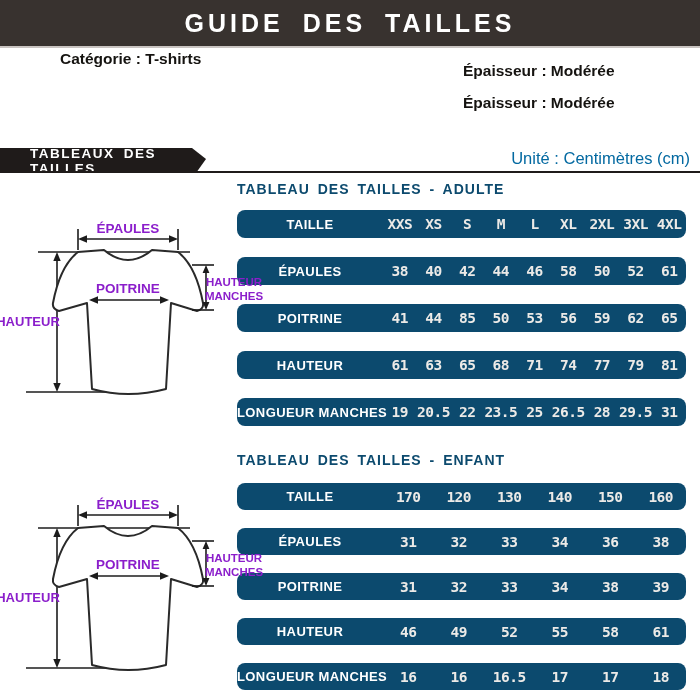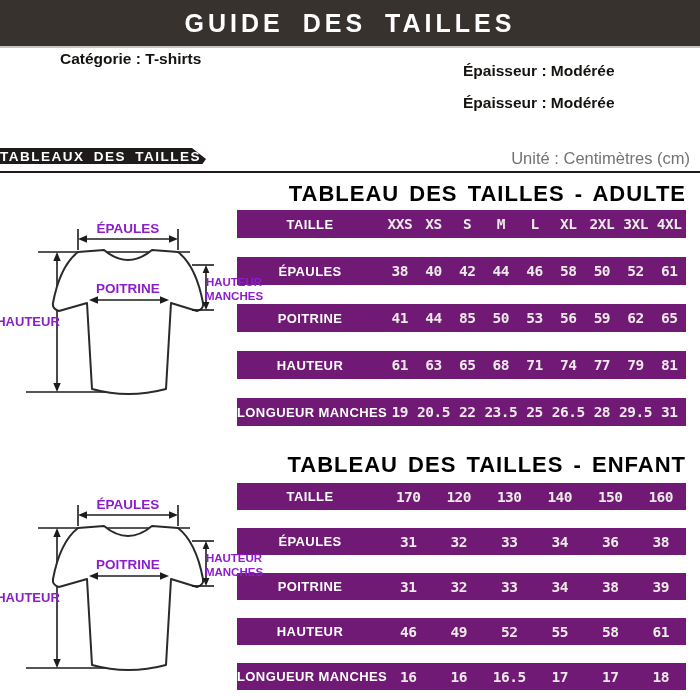--- a/index.html
+++ b/index.html
@@ -10,36 +10,36 @@
           border-bottom:2px solid #c9c4c1;display:flex;align-items:center;justify-content:center;}
   .header-title{color:#ffffff;font-size:25px;font-weight:800;letter-spacing:4px;word-spacing:8px;}
   
   .info-line{position:absolute;font-size:15.5px;font-weight:bold;color:#151310;white-space:nowrap;}
   .il1{top:50px;left:60px;}
   .il2{top:94px;left:60px;}
   .il3{top:125px;left:60px;}
   .ir1{top:62px;left:463px;}
   .ir2{top:94px;left:463px;}
   
-  .ribbon{position:absolute;top:148px;left:0;width:215px;height:16px;background:#1f1b1a;color:#fff;
-          display:flex;align-items:center;box-sizing:border-box;
+  .ribbon{position:absolute;top:148px;left:0;width:215px;height:25px;background:#1f1b1a;color:#fff;
+          display:flex;align-items:center;padding-left:30px;box-sizing:border-box;
           font-size:13.5px;font-weight:800;letter-spacing:1.5px;word-spacing:4px;
           clip-path:polygon(0 0,192px 0,206px 11px,196px 25px,0 25px);}
-  .unit{position:absolute;top:149px;right:10px;font-size:16.5px;color:#737373;}
+  .unit{position:absolute;top:149px;right:10px;font-size:16.5px;color:#0369a1;}
   .rule{position:absolute;top:171px;left:0;width:700px;height:0;border-top:2px solid #1f1b1a;}
   
-  .section-title{position:absolute;left:237px;width:449px;text-align:right;color:#000000;
-                 font-size:22px;font-weight:800;letter-spacing:1px;word-spacing:3px;white-space:nowrap;}
+  .section-title{position:absolute;left:237px;width:449px;text-align:left;color:#0c4a6e;
+                 font-size:14px;font-weight:800;letter-spacing:1px;word-spacing:3px;white-space:nowrap;}
   .st-adult{top:181px;}
   .st-child{top:452px;}
   
   .table{position:absolute;left:237px;width:449px;}
   .t-adult{top:210px;}
   .t-child{top:483px;}
-  .trow{display:flex;align-items:center;background:#701a75;height:28px;color:#fff;}
+  .trow{display:flex;align-items:center;background:#0c4a6e;height:28px;color:#fff;border-radius:8px;}
   .t-adult .trow{margin-bottom:19px;}
   .t-child .trow{height:27px;margin-bottom:18px;}
   .tlabel{width:146px;text-align:center;font-size:13px;font-weight:800;letter-spacing:0.4px;
           color:#ffffff;white-space:nowrap;}
   .tcell{flex:1;text-align:center;font-size:14.5px;font-weight:600;color:#eceae7;
          font-family:"DejaVu Sans Mono","Liberation Mono",monospace;letter-spacing:-0.5px;}
   
   .diagram{position:absolute;left:0;width:262px;height:224px;overflow:visible;}
   .d-adult{top:206px;}
   .d-child{top:482px;}

